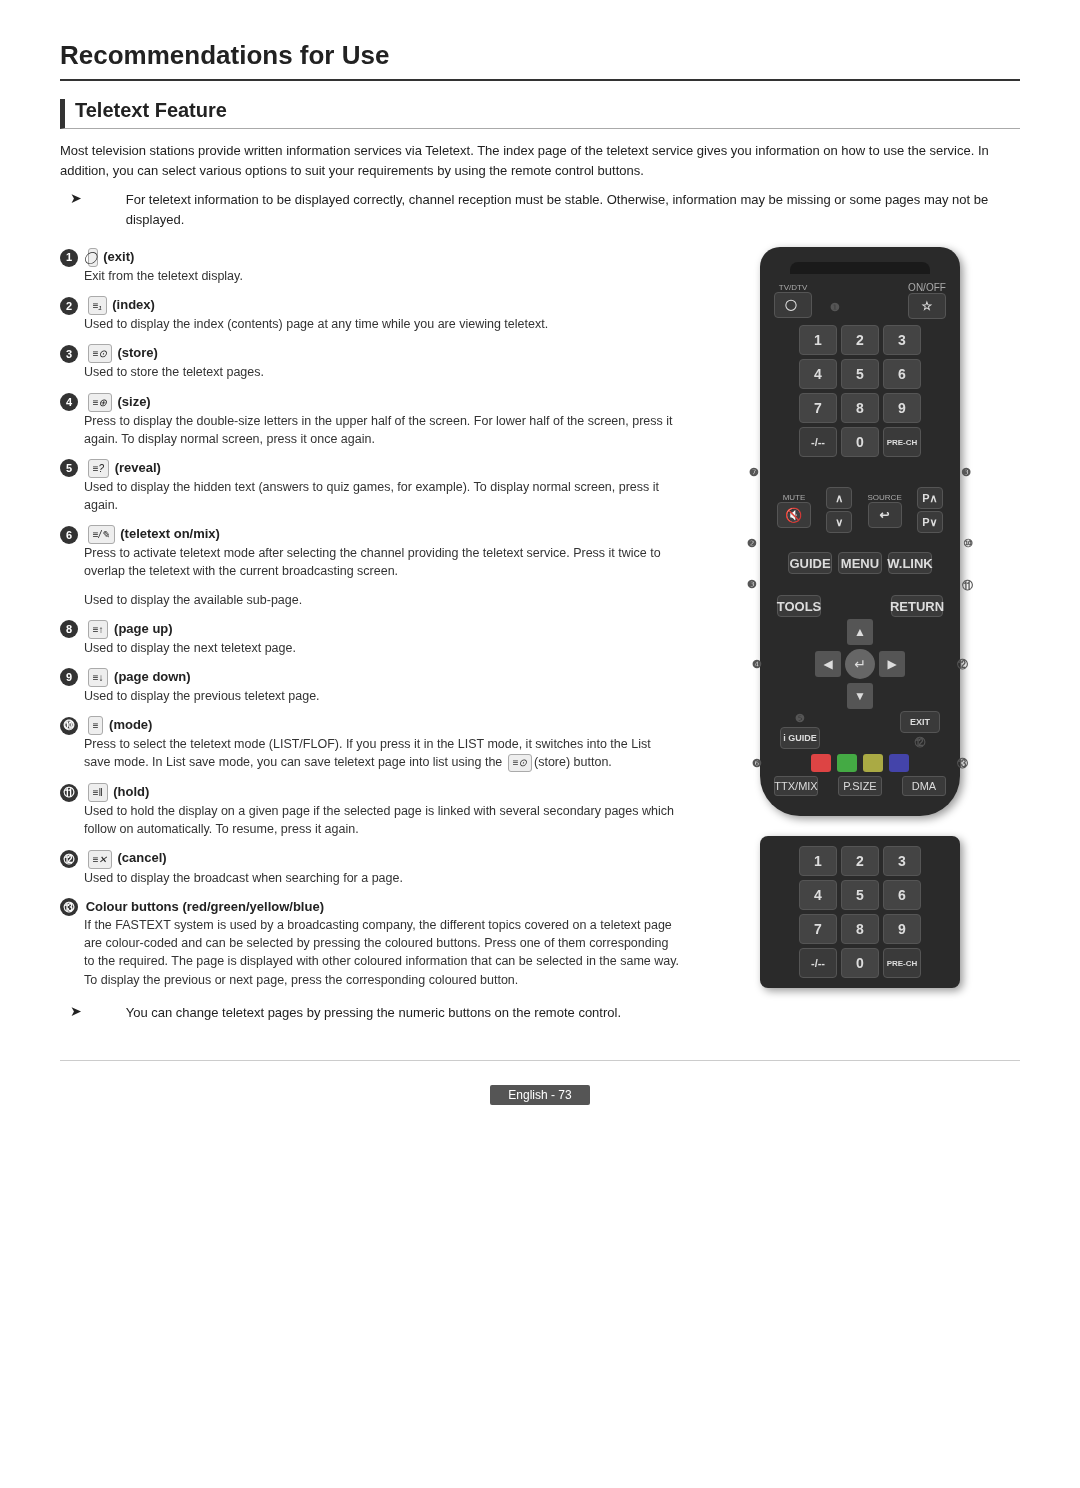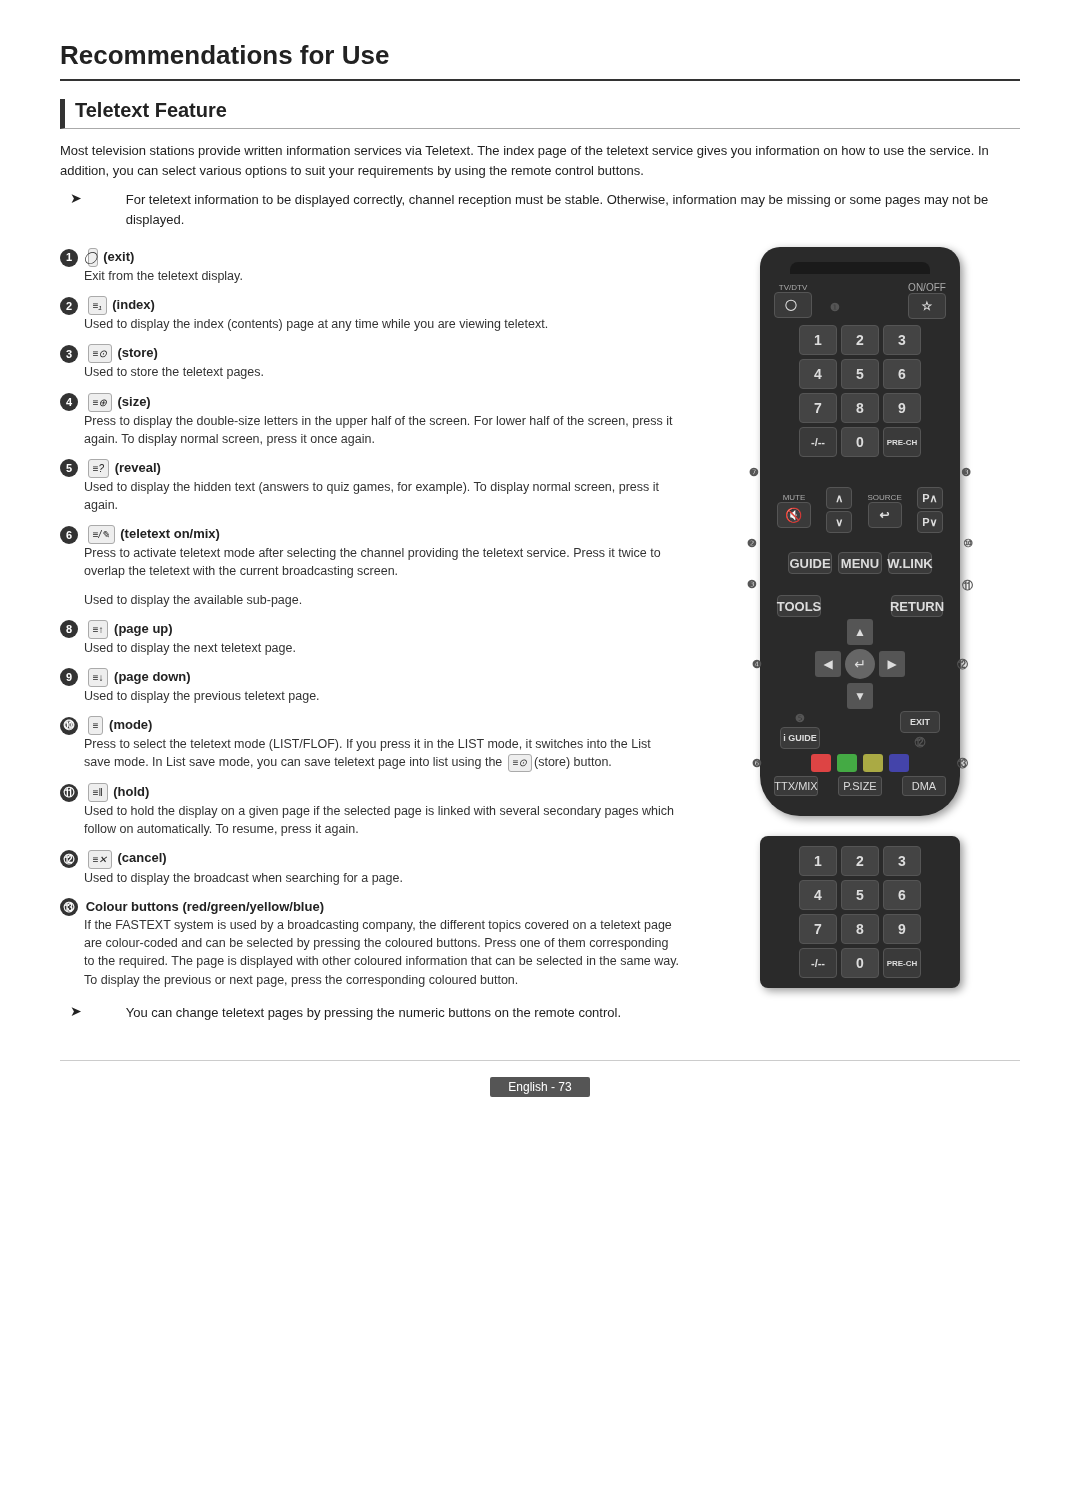--- a/index.html
+++ b/index.html
@@ -277,21 +277,21 @@
       justify-content: center;
     }
     .remote-container {
       position: relative;
     }
     .footer-bar {
       display: flex;
       justify-content: center;
       margin-top: 30px;
       border-top: 1px solid #ccc;
-      padding-top: 16px;
+      padding-top: 24px;
       align-items: center;
     }
     .footer-text {
       background: #555;
       color: #fff;
       padding: 3px 18px;
       font-size: 12px;
       border-radius: 2px;
     }
     .note-section {

